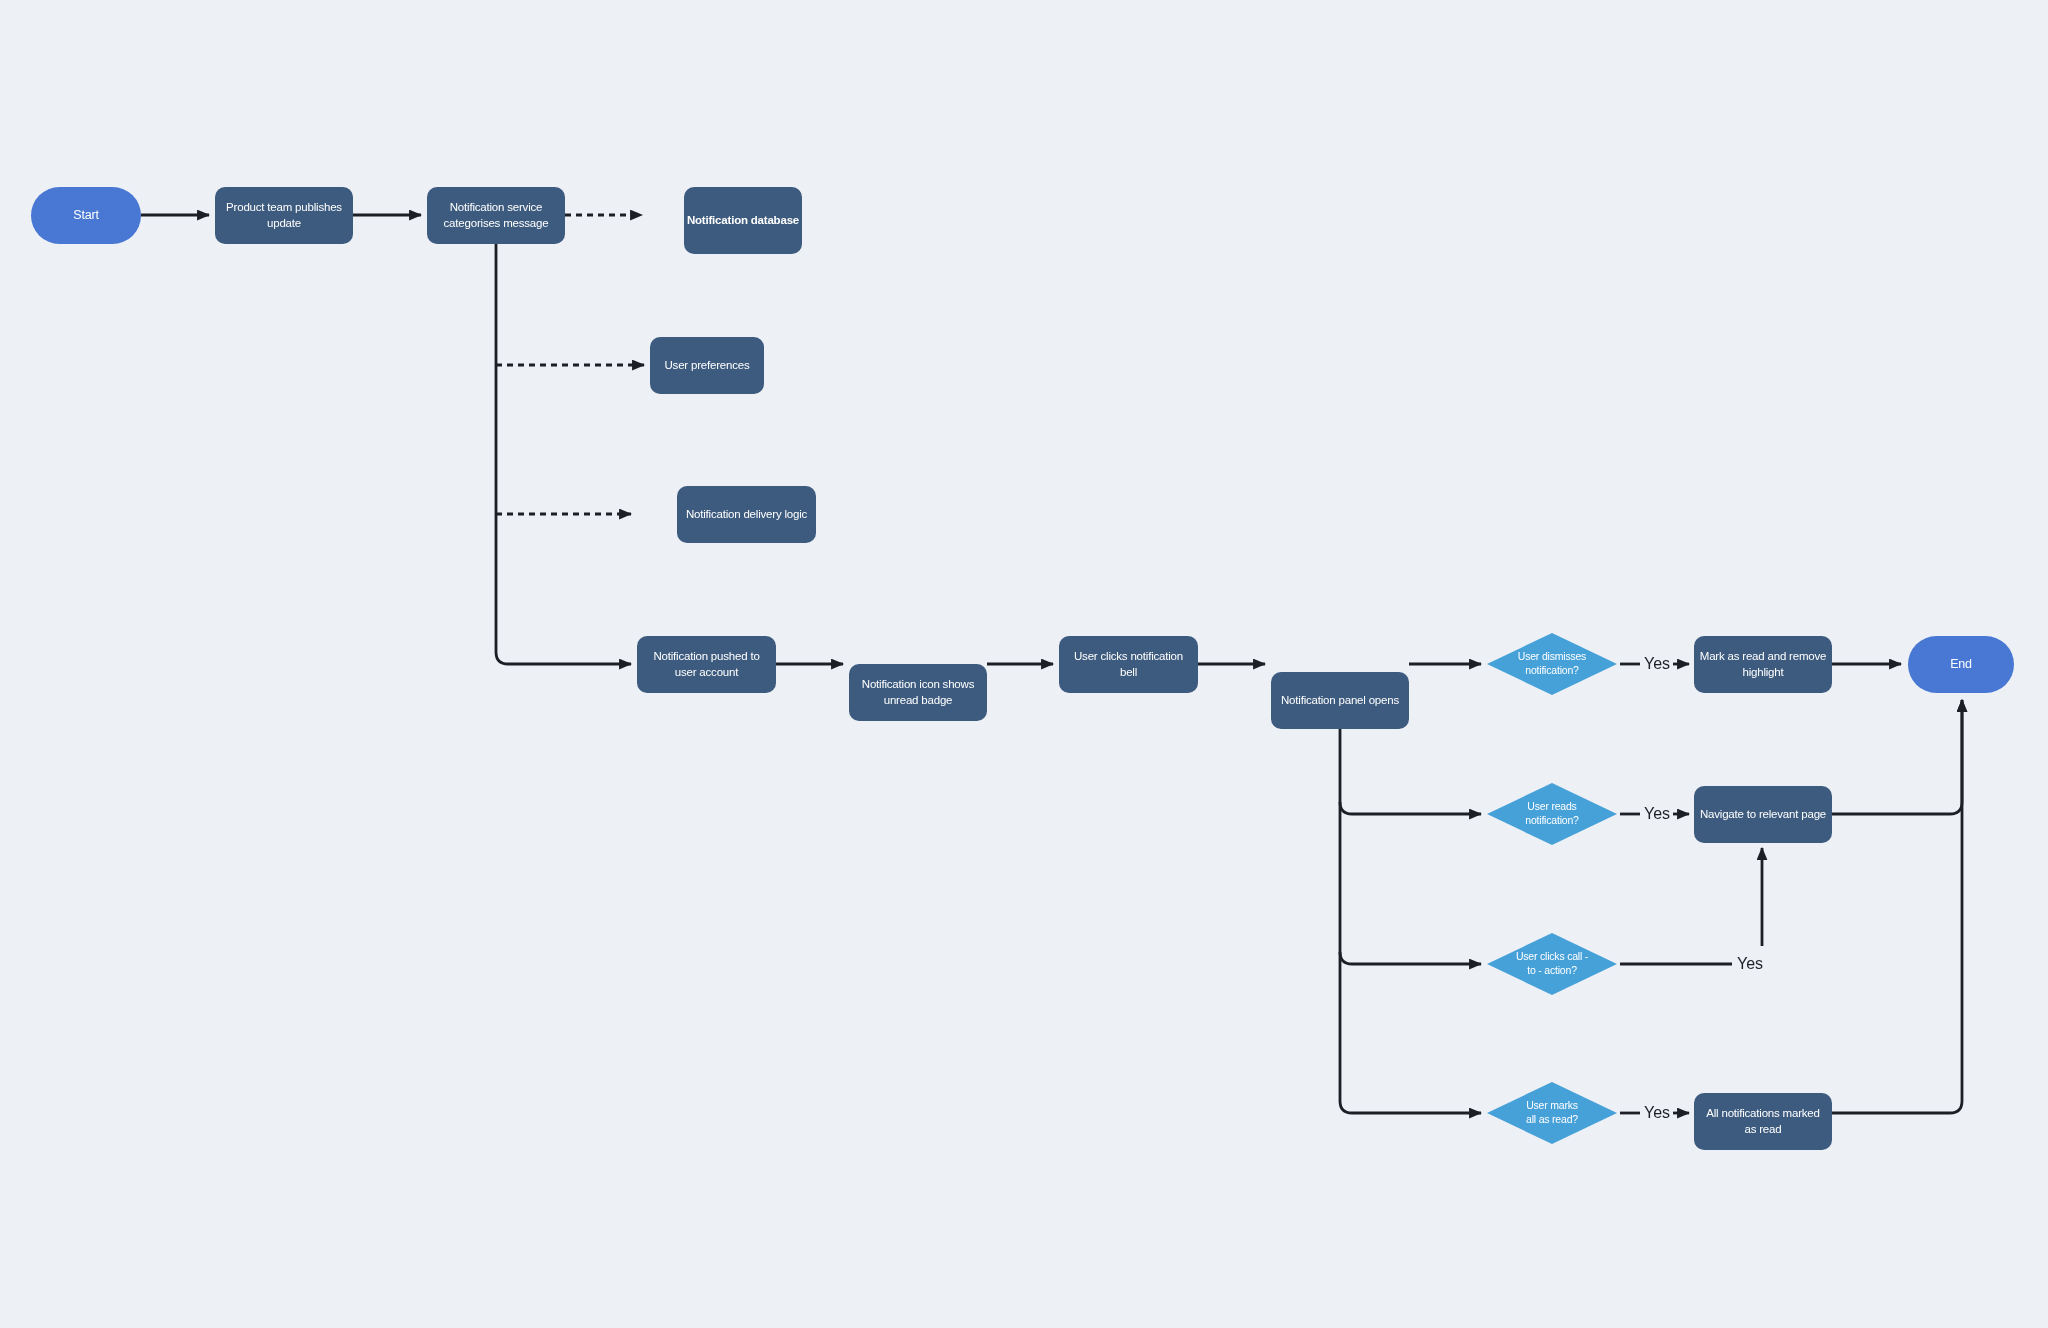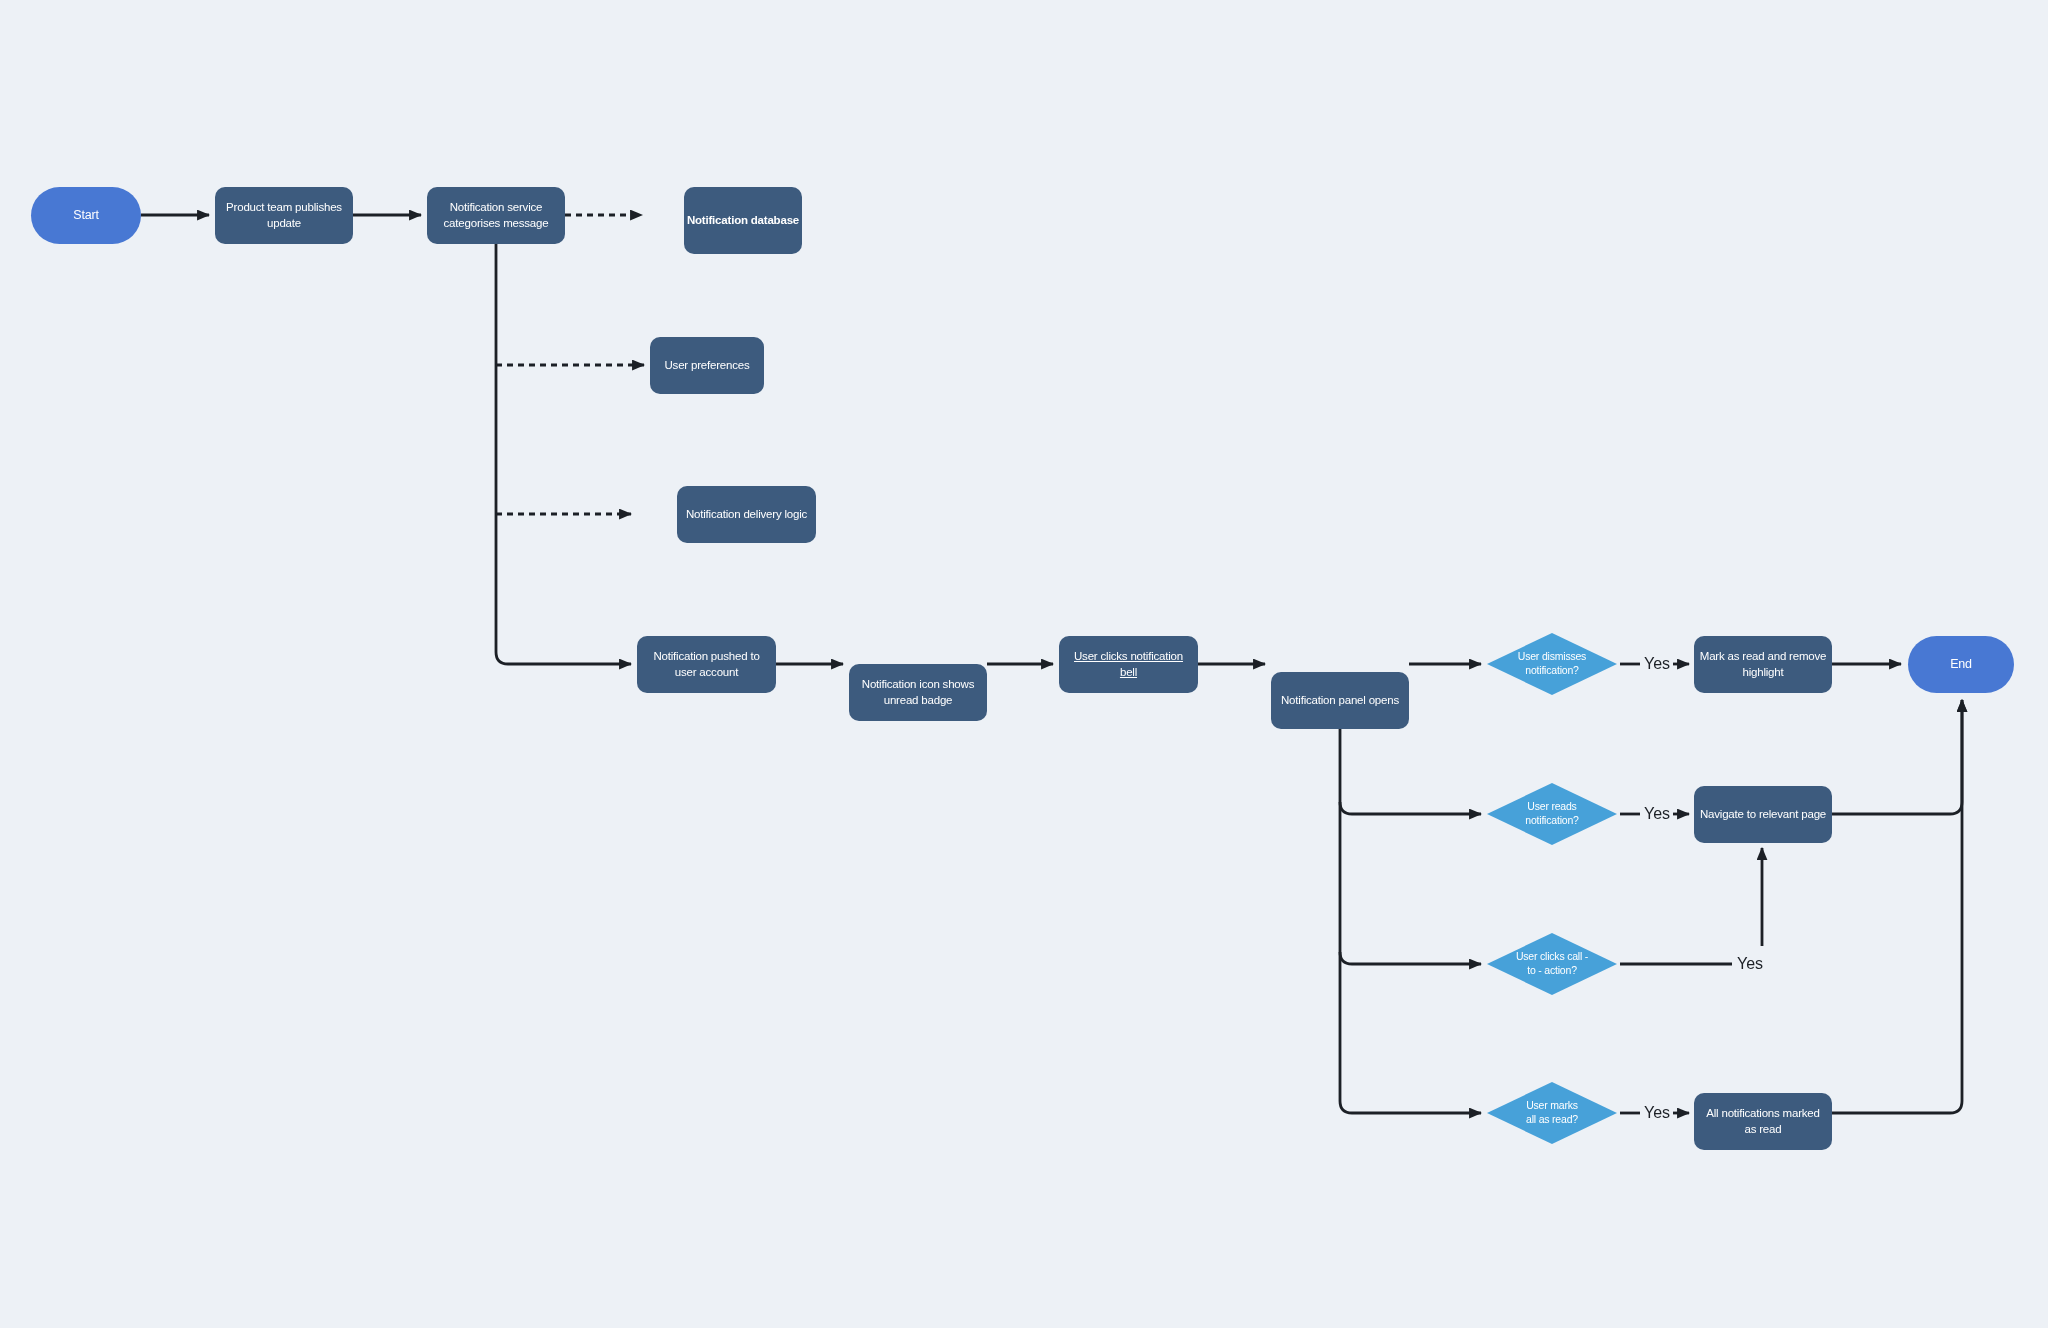--- a/index.html
+++ b/index.html
@@ -111,21 +111,21 @@
 update</div>
   <div class="node process" style="left:427px; top:187px; width:138px; height:57px;">Notification service
 categorises message</div>
   <div class="node process" style="left:684px; top:187px; width:118px; height:67px;font-weight:bold;">Notification database</div>
   <div class="node process" style="left:650px; top:337px; width:114px; height:57px;">User preferences</div>
   <div class="node process" style="left:637px; top:486px; width:139px; height:57px;margin-left:40px;">Notification delivery logic</div>
   <div class="node process" style="left:637px; top:636px; width:139px; height:57px;">Notification pushed to
 user account</div>
   <div class="node process" style="left:849px; top:636px; width:138px; height:57px;margin-top:28px;">Notification icon shows
 unread badge</div>
-  <div class="node process" style="left:1059px;top:636px; width:139px; height:57px;text-decoration:underline;">User clicks notification
+  <div class="node process" style="left:1059px;top:636px; width:139px; height:57px;">User clicks notification
 bell</div>
   <div class="node process" style="left:1271px;top:672px; width:138px; height:57px;">Notification panel opens</div>
   <div class="node decision" style="left:1487px;top:633px; width:130px; height:62px;">User dismisses
 notification?</div>
   <div class="node process" style="left:1694px;top:636px; width:138px; height:57px;">Mark as read and remove
 highlight</div>
   <div class="node terminal" style="left:1908px;top:636px; width:106px; height:57px;">End</div>
   <div class="node decision" style="left:1487px;top:783px; width:130px; height:62px;">User reads
 notification?</div>
   <div class="node process" style="left:1694px;top:786px; width:138px; height:57px;">Navigate to relevant page</div>

